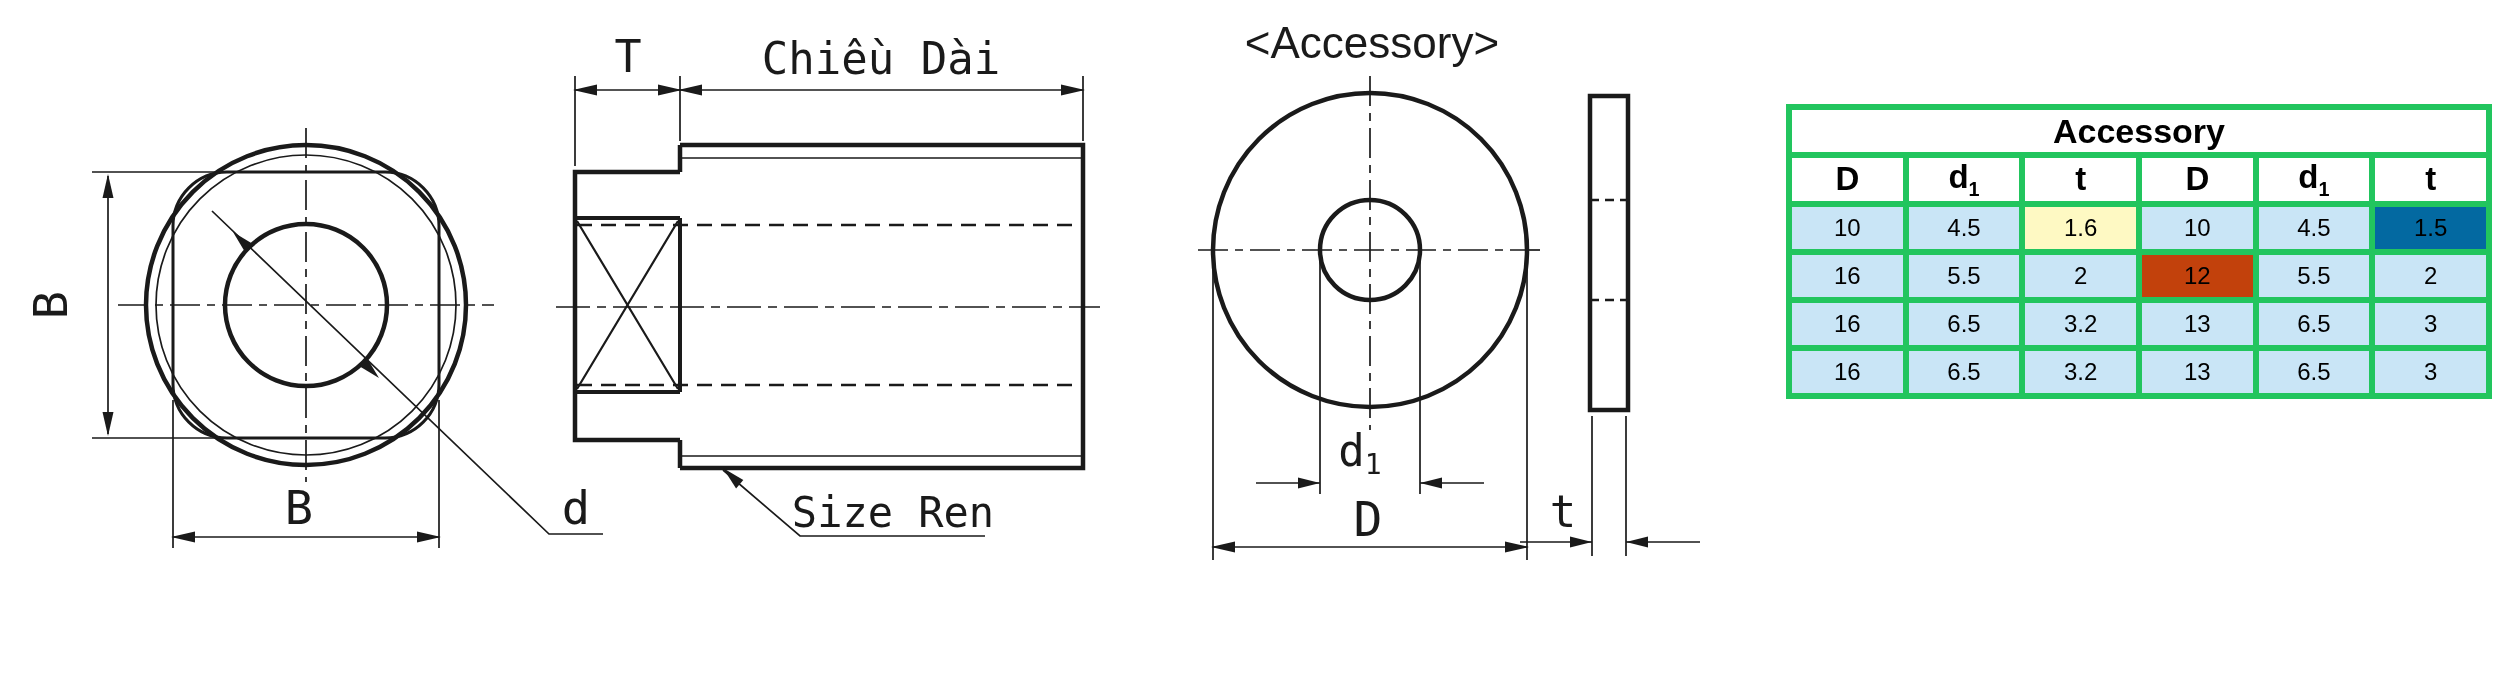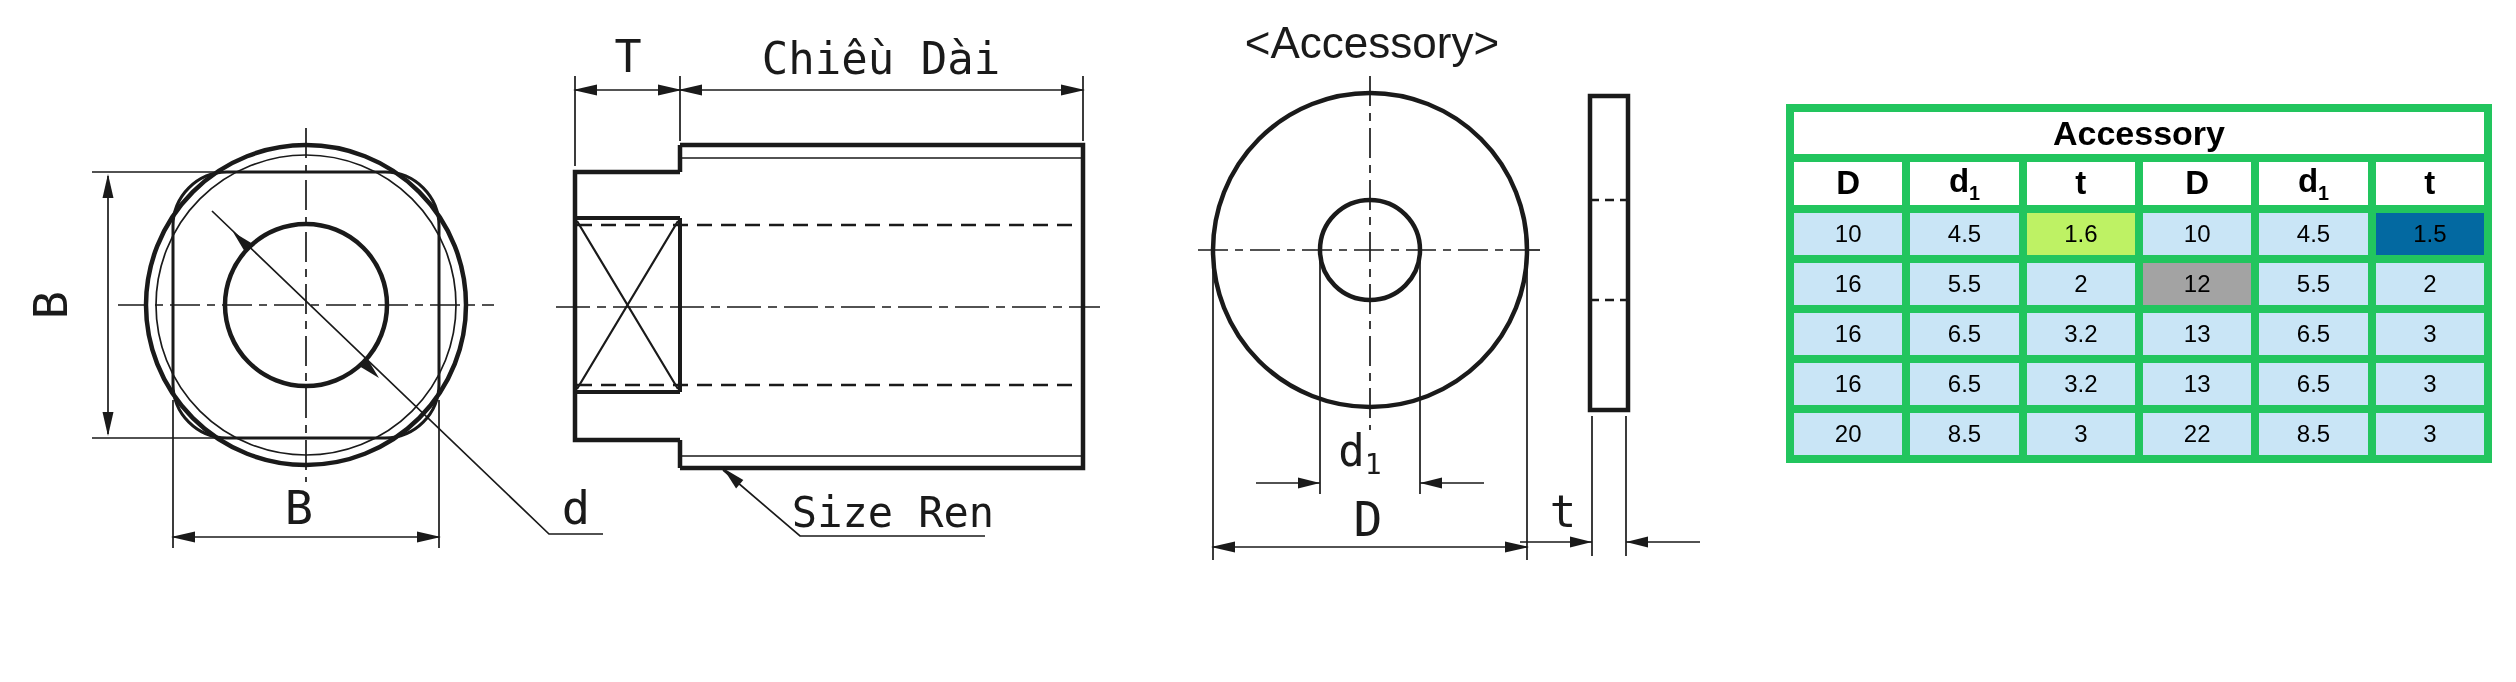--- a/index.html
+++ b/index.html
@@ -7,21 +7,21 @@
           font-family:"Liberation Sans",sans-serif;}
   svg{position:absolute;left:0;top:0;}
   svg path,svg circle,svg rect,svg line,svg polyline{vector-effect:none;}
   .cad-label{font-family:"DejaVu Sans Mono","DejaVu Sans",monospace;fill:#1a1a1a;}
   .ui-label{font-family:"Liberation Sans",sans-serif;fill:#1a1a1a;}
 
   
   #spec-table-wrap{position:absolute;left:1786px;top:104px;width:706px;}
   table.spec{border-collapse:collapse;width:706px;table-layout:fixed;
              font-family:"Liberation Sans",sans-serif;color:#000;}
-  table.spec th,table.spec td{border:8px solid #22c55e;text-align:center;vertical-align:middle;
+  table.spec th,table.spec td{border:6px solid #22c55e;text-align:center;vertical-align:middle;
              padding:0;overflow:hidden;}
   table.spec{border:4px solid #000;}
   tr.title-row th{height:42px;font-size:34px;font-weight:bold;}
   tr.group-row th{height:41px;font-size:34px;font-weight:bold;}
   tr.colhead-row th{height:39px;font-size:33px;font-weight:bold;border-bottom:5px solid #000;}
   tr.data-row td{height:42px;font-size:24px;font-weight:normal;}
   tr.colhead-row sub, td sub{font-size:0.60em;}
 </style>
 </head>
 <body>
@@ -134,54 +134,46 @@
             <th>t</th>
             <th>D</th>
             <th>d<sub>1</sub></th>
             <th>t</th>
           </tr>
       </thead>
       <tbody id="table-body">
           <tr class="data-row">
             <td style="background: rgb(201, 229, 246);">10</td>
             <td style="background: rgb(201, 229, 246);">4.5</td>
-            <td style="background: #bef264;">1.6</td>
+            <td style="background: #fef9c3;">1.6</td>
             <td style="background: rgb(201, 229, 246);">10</td>
             <td style="background: rgb(201, 229, 246);">4.5</td>
             <td style="background: #0369a1;">1.5</td>
           </tr>
           <tr class="data-row">
             <td style="background: rgb(201, 229, 246);">16</td>
             <td style="background: rgb(201, 229, 246);">5.5</td>
             <td style="background: rgb(201, 229, 246);">2</td>
-            <td style="background: #a3a3a3; text-align: center;">12</td>
+            <td style="background: #c2410c; text-align: center;">12</td>
             <td style="background: rgb(201, 229, 246);">5.5</td>
             <td style="background: rgb(201, 229, 246);">2</td>
           </tr>
           <tr class="data-row">
             <td style="background: rgb(201, 229, 246);">16</td>
             <td style="background: rgb(201, 229, 246);">6.5</td>
             <td style="background: rgb(201, 229, 246);">3.2</td>
             <td style="background: rgb(201, 229, 246);">13</td>
             <td style="background: rgb(201, 229, 246);">6.5</td>
             <td style="background: rgb(201, 229, 246);">3</td>
           </tr>
           <tr class="data-row">
             <td style="background: rgb(201, 229, 246);">16</td>
             <td style="background: rgb(201, 229, 246);">6.5</td>
             <td style="background: rgb(201, 229, 246);">3.2</td>
             <td style="background: rgb(201, 229, 246);">13</td>
             <td style="background: rgb(201, 229, 246);">6.5</td>
             <td style="background: rgb(201, 229, 246);">3</td>
           </tr>
-          <tr class="data-row">
-            <td style="background: rgb(201, 229, 246);">20</td>
-            <td style="background: rgb(201, 229, 246);">8.5</td>
-            <td style="background: rgb(201, 229, 246);">3</td>
-            <td style="background: rgb(201, 229, 246);">22</td>
-            <td style="background: rgb(201, 229, 246);">8.5</td>
-            <td style="background: rgb(201, 229, 246);">3</td>
-          </tr>
         </tbody>
     </table>
   </div>
 
 </div>
 
 </body></html>

